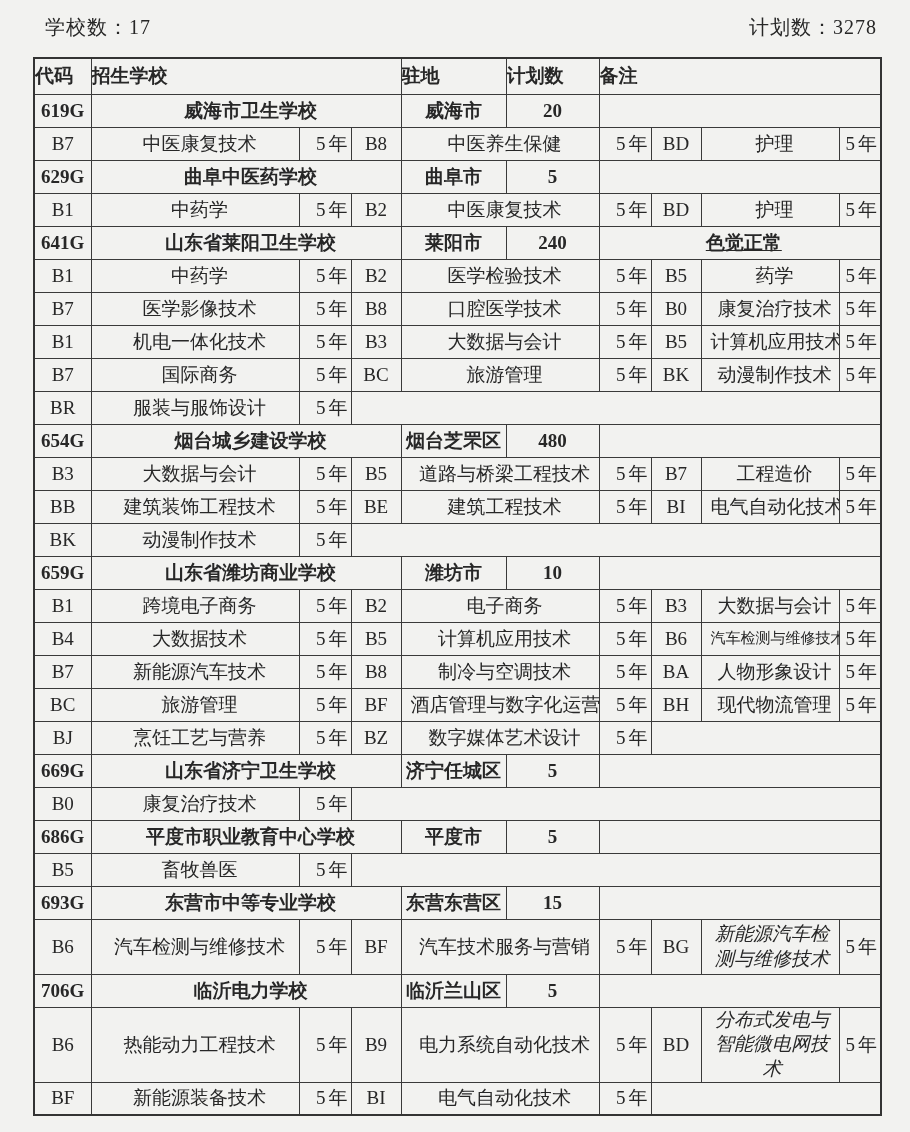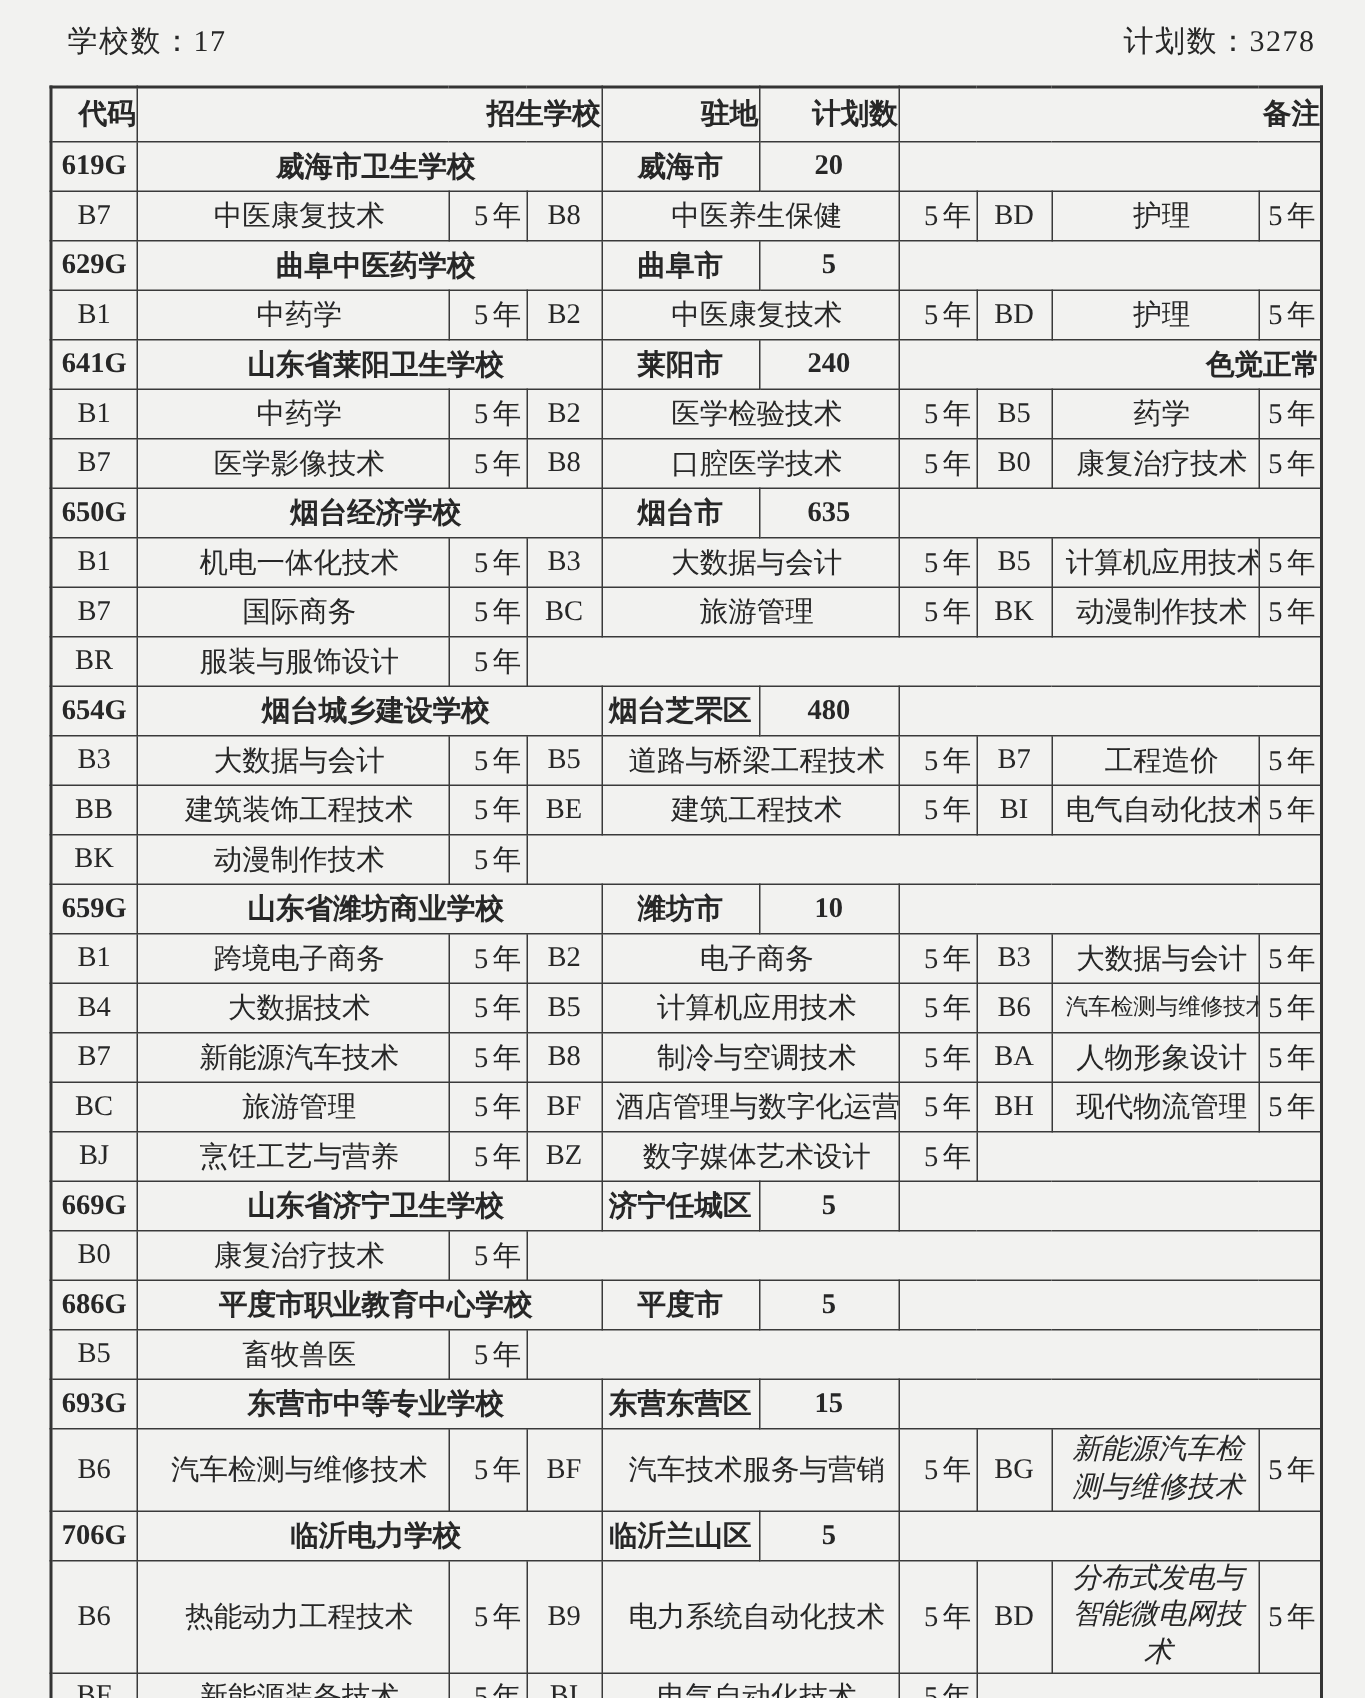--- a/index.html
+++ b/index.html
@@ -22,26 +22,26 @@
   }
   td,th{
     border:1.5px solid #3a3a3a;
     font-size:19px;font-weight:normal;
     padding:0;overflow:hidden;white-space:nowrap;
     vertical-align:middle;
   }
   tr{height:33px;}
   tr.hdr{height:36px;}
   tr.tall{height:55px;}
-  th{font-weight:bold;text-align:right;}
+  th{font-weight:bold;text-align:left;}
   .c{text-align:center;}
   .n{text-align:center;padding-left:9px;}
   .y{text-align:right;letter-spacing:3px;}
   .school td{font-weight:bold;}
-  .school .remark{text-align:right;padding-left:8px;}
+  .school .remark{text-align:center;padding-left:8px;text-decoration:underline;}
   .tight{font-size:15px;letter-spacing:0;}
   .wrap{white-space:normal;line-height:1.3;padding-left:6px;padding-right:2px;font-style:italic;}
 </style>
 </head>
 <body>
 
 <div class="topbar">
   <div class="pair"><span>学校数：</span><span>17</span></div>
   <div class="pair"><span>计划数：</span><span>3278</span></div>
 </div>
@@ -130,27 +130,20 @@
     <td class="n">医学影像技术</td>
     <td class="y">5年</td>
     <td class="c">B8</td>
     <td colspan="2" class="n">口腔医学技术</td>
     <td class="y">5年</td>
     <td class="c">B0</td>
     <td class="n">康复治疗技术</td>
     <td class="y">5年</td>
   </tr>
 
-  <tr class="school">
-    <td class="c">650G</td>
-    <td colspan="3" class="n">烟台经济学校</td>
-    <td class="c">烟台市</td>
-    <td class="c">635</td>
-    <td colspan="4" class="remark"></td>
-  </tr>
   <tr>
     <td class="c">B1</td>
     <td class="n">机电一体化技术</td>
     <td class="y">5年</td>
     <td class="c">B3</td>
     <td colspan="2" class="n">大数据与会计</td>
     <td class="y">5年</td>
     <td class="c">B5</td>
     <td class="n">计算机应用技术</td>
     <td class="y">5年</td>

